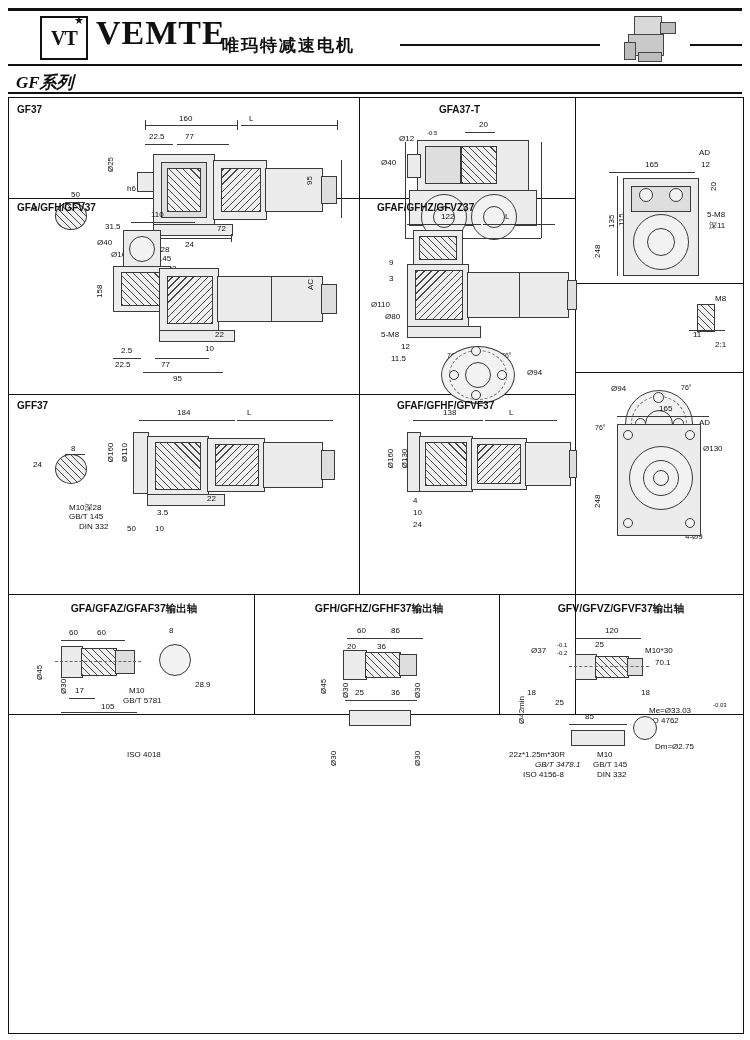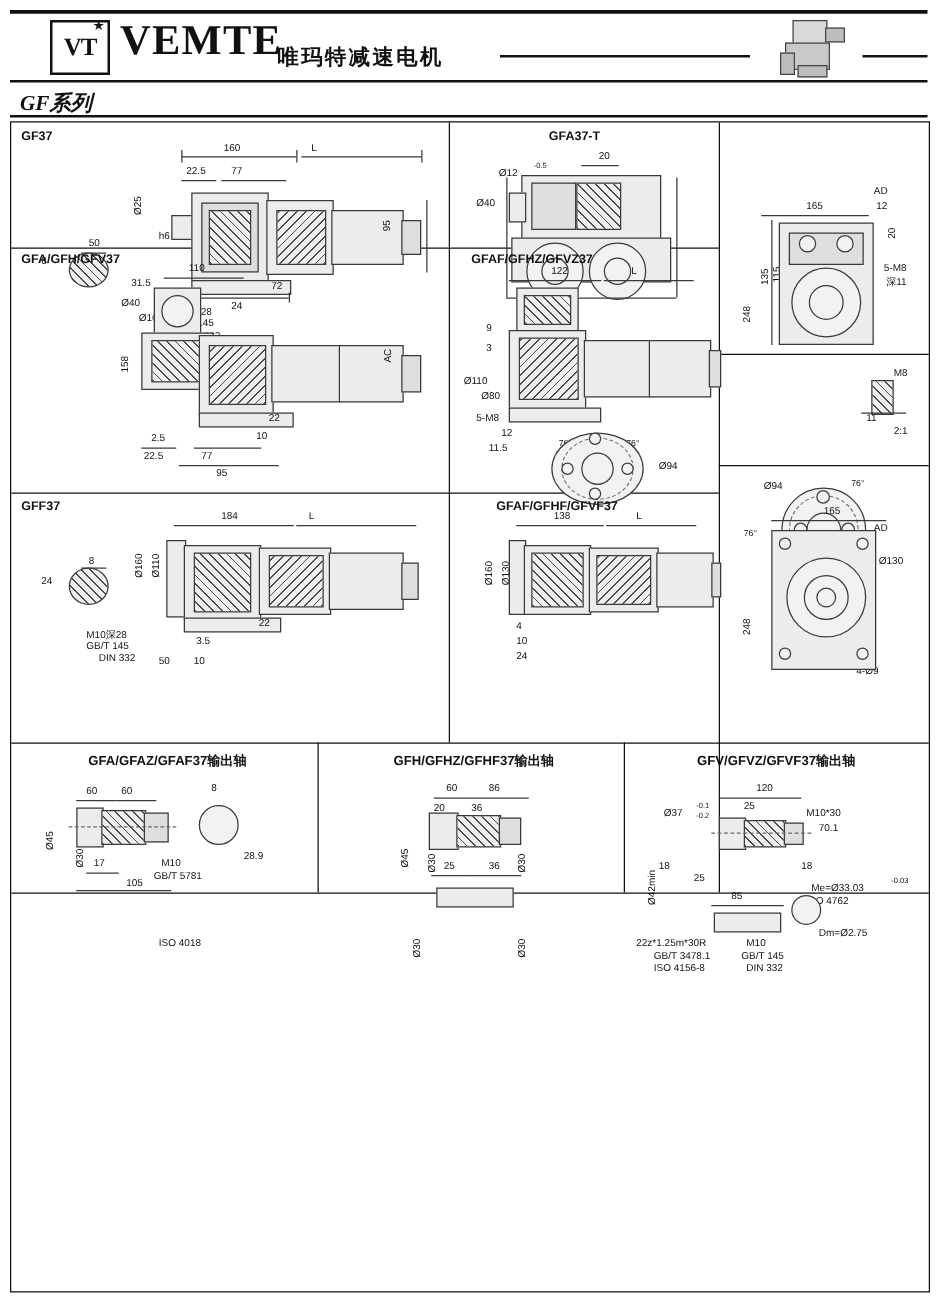--- a/index.html
+++ b/index.html
@@ -440,20 +440,20 @@
       <div class="lnh" style="left:560px;top:626px;width:58px;"></div>
       <div class="body" style="left:562px;top:632px;width:52px;height:14px;"></div>
 
       <div class="dim" style="left:640px;top:608px;">Me=Ø33.03</div>
       <div class="dim" style="left:704px;top:604px;font-size:6px;">-0.03</div>
       <div class="dim" style="left:646px;top:644px;">Dm=Ø2.75</div>
       <div class="circ" style="left:624px;top:618px;width:22px;height:22px;"></div>
 
       <div class="dim" style="left:500px;top:652px;">22z*1.25m*30R</div>
       <div class="dim" style="left:588px;top:652px;">M10</div>
-      <div class="dim" style="left:514px;top:662px;">GB/T 3478.1</div>
+      <div class="dim" style="left:526px;top:662px;font-style:italic;">GB/T 3478.1</div>
       <div class="dim" style="left:584px;top:662px;">GB/T 145</div>
       <div class="dim" style="left:514px;top:672px;">ISO 4156-8</div>
       <div class="dim" style="left:588px;top:672px;">DIN 332</div>
     </div>
 
   </div>
 </div>
 
 </body></html>

